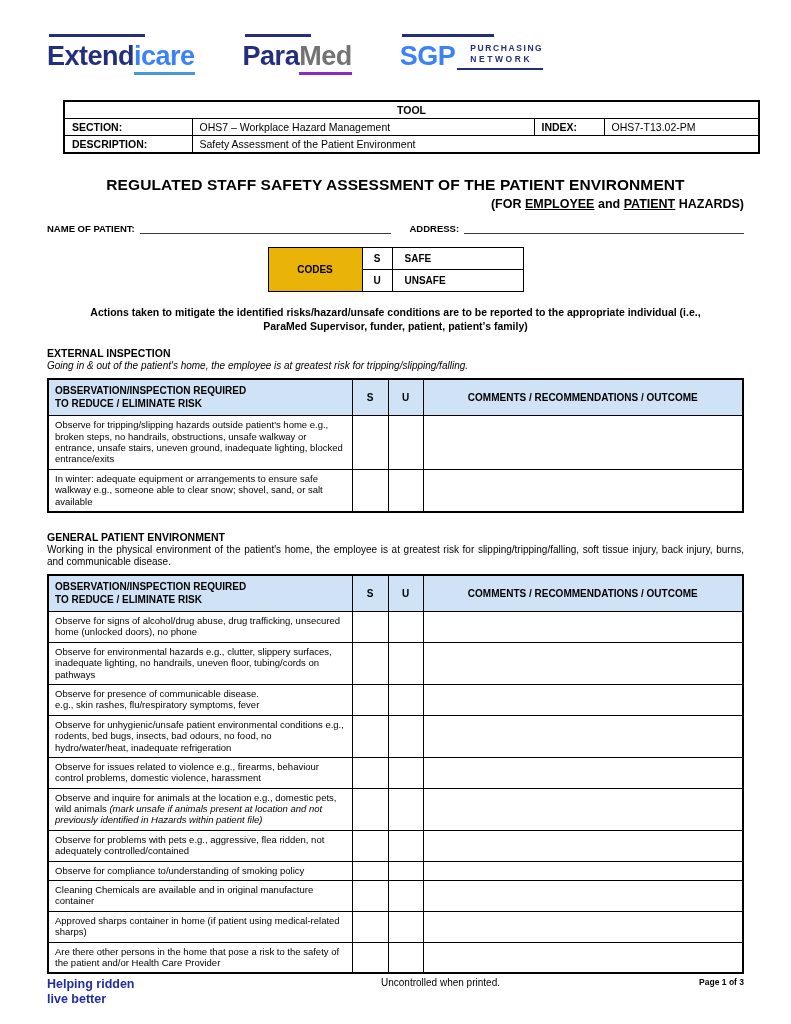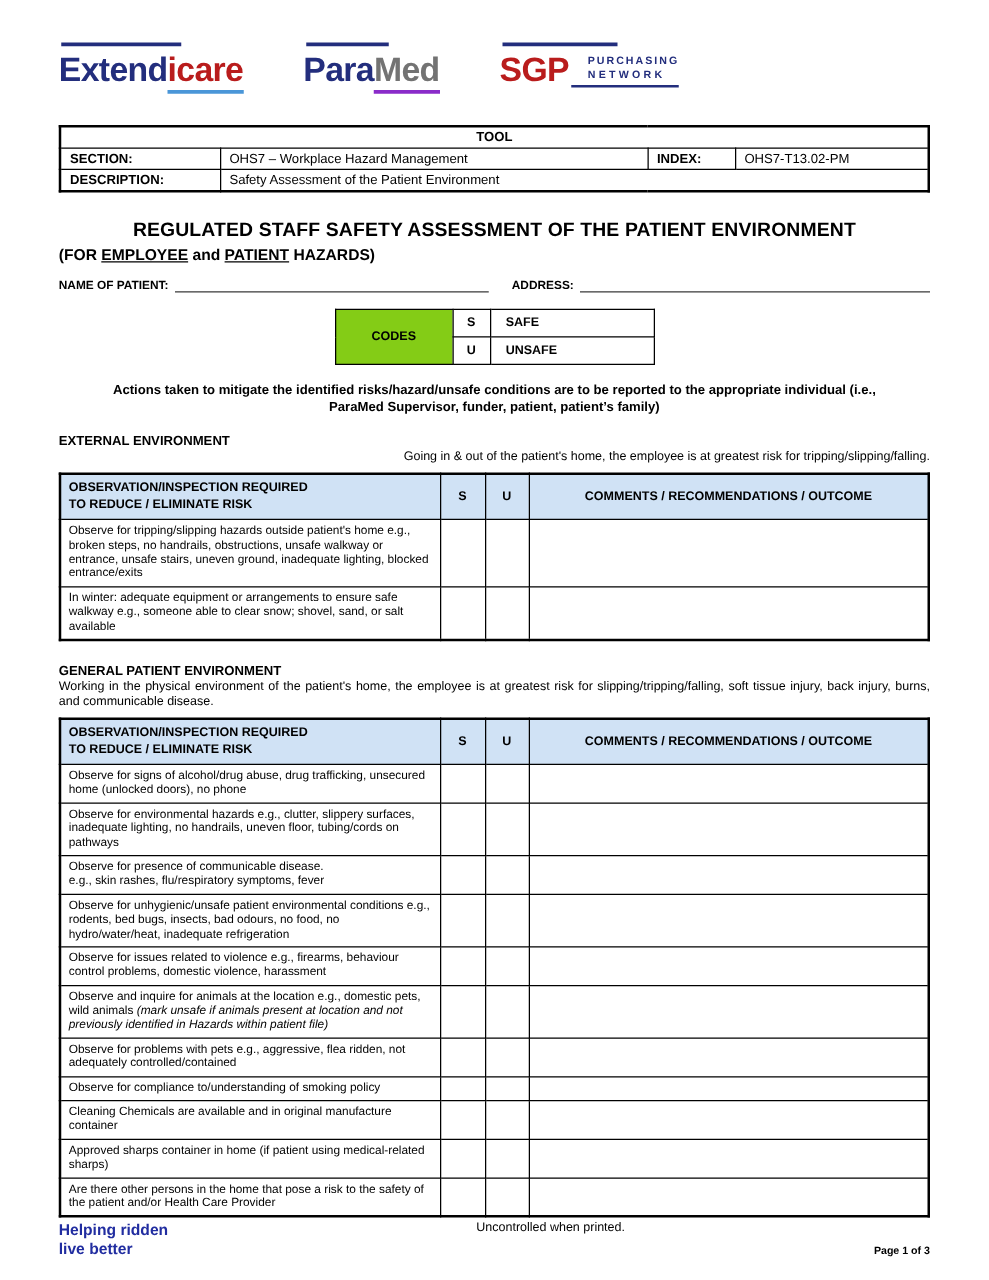--- a/index.html
+++ b/index.html
@@ -6,52 +6,52 @@
   html,body { background:#ffffff; }
   body { font-family:"Liberation Sans", sans-serif; color:#000; }
   .page { position:relative; width:791px; height:1024px; background:#fff; padding:34px 47px 0 47px; overflow:hidden; }
 
   
   .logo-row { display:flex; align-items:flex-start; gap:48px; height:54px; }
   .logo { position:relative; padding-top:7px; }
   .rule-top { position:absolute; top:0; left:2px; height:3px; background:#232e7d; }
   .logo-text { font-weight:bold; font-size:27px; letter-spacing:-0.5px; }
   .navy { color:#232e7d; }
-  .lblue { color:#b91c1c; }
+  .lblue { color:#3b82f6; }
   .purple { color:#737373; }
   .ext-icare { border-bottom:3px solid #4a96d8; padding-bottom:1px; }
   .pm-med { border-bottom:3px solid #8a2bc9; padding-bottom:1px; }
   .sgp-wrap { display:flex; align-items:center; gap:2px; }
   .sgp-sub { border-bottom:2.5px solid #232e7d; padding-bottom:3px; }
   .sgp-sub div { font-size:8.5px; font-weight:bold; color:#232e7d; line-height:1.25;padding-left:13px; }
   .sgp-sub .s1 { letter-spacing:1.6px; }
   .sgp-sub .s2 { letter-spacing:2.6px; }
 
   
-  .tool-table { width:100%; border-collapse:collapse; margin-top:12px; table-layout:fixed; }
+  .tool-table { width:100%; border-collapse:collapse; margin-top:12px; table-layout:fixed;margin-left:16px; }
   .tool-table td { border:1px solid #000; font-size:10.5px; padding:2px 7px; height:17px; vertical-align:middle; }
   .tool-table { border:2px solid #000; }
   .tool-title { text-align:center; font-weight:bold; font-size:11px; }
   .tool-label { font-weight:bold; }
 
   
   .doc-title { margin-top:22px; text-align:center; font-size:15.5px; font-weight:bold; letter-spacing:0.1px; }
-  .doc-subtitle { margin-top:3px; text-align:left; font-size:12.5px; font-weight:bold; }
+  .doc-subtitle { margin-top:3px; text-align:right; font-size:12.5px; font-weight:bold; }
   .u { text-decoration:underline; }
 
   
   .fields-row { display:flex; margin-top:12px; font-size:9.5px; font-weight:bold; align-items:flex-end; }
   .field-left { display:flex; width:52%; align-items:flex-end; padding-right:18px; }
   .field-right { display:flex; flex:1; align-items:flex-end; }
   .field-line { flex:1; border-bottom:1.3px solid #3a3a3a; height:11px; margin-left:5px; }
 
   
   .codes-table { border-collapse:collapse; margin:13px auto 0 auto; border:1.5px solid #000; }
   .codes-table td { border:1px solid #000; font-size:10px; font-weight:bold; height:22px; vertical-align:middle; }
-  .codes-label { background:#84cc16; width:94px; text-align:center; }
+  .codes-label { background:#eab308; width:94px; text-align:center; }
   .codes-code { width:30px; text-align:center; }
   .codes-meaning { width:131px; padding-left:12px; }
 
   
   .note { margin:14px auto 0 auto; max-width:628px; text-align:center; font-size:10.5px; font-weight:bold; line-height:1.3; }
 
   
   .section-heading { margin-top:14px; font-size:10.5px; font-weight:bold; }
   .section-desc { font-size:10px; line-height:1.2; margin-top:1px; text-align:justify; }
 
@@ -66,21 +66,21 @@
   .obs-cell em { font-style:italic; }
   .su-cell { background:#fff; }
   .comments-cell { background:#fff; }
 
   
   .footer { position:absolute; left:47px; right:47px; bottom:16px; display:flex; align-items:flex-start; }
   .tagline { width:170px; color:#212da0; font-weight:bold; font-size:12.5px; line-height:1.25; }
   .footer-center { flex:1; text-align:center; }
   .footer-uncontrolled { font-size:10px; }
   .footer-confidential { font-size:10px; font-style:italic; margin-top:8px; }
-  .footer-page { width:80px; text-align:right; font-size:8.5px; font-weight:bold; margin-top:18px; }
+  .footer-page { width:80px; text-align:right; font-size:8.5px; font-weight:bold; }
 </style>
 </head>
 <body>
 
 <div class="page">
 
   <div class="logo-row">
     <div class="logo">
       <div class="rule-top" style="width:96px;"></div>
       <div class="logo-text">
@@ -152,22 +152,22 @@
     </tr>
     <tr>
       <td class="codes-code">U</td>
       <td class="codes-meaning">UNSAFE</td>
     </tr>
   </tbody>
     </table>
 
   <div class="note">Actions taken to mitigate the identified risks/hazard/unsafe conditions are to be reported to the appropriate individual (i.e., ParaMed Supervisor, funder, patient, patient’s family)</div>
 
-  <div class="section-heading">EXTERNAL ENVIRONMENT</div>
-  <div class="section-desc" style="text-align:right;">Going in &amp; out of the patient's home, the employee is at greatest risk for tripping/slipping/falling.</div>
+  <div class="section-heading">EXTERNAL INSPECTION</div>
+  <div class="section-desc" style="text-align:left;font-style:italic;">Going in &amp; out of the patient's home, the employee is at greatest risk for tripping/slipping/falling.</div>
 
   <table class="main-table">
     <colgroup>
         <col style="width:304px">
         <col style="width:36px">
         <col style="width:35px">
         <col>
       </colgroup>
     <thead>
       <tr>

